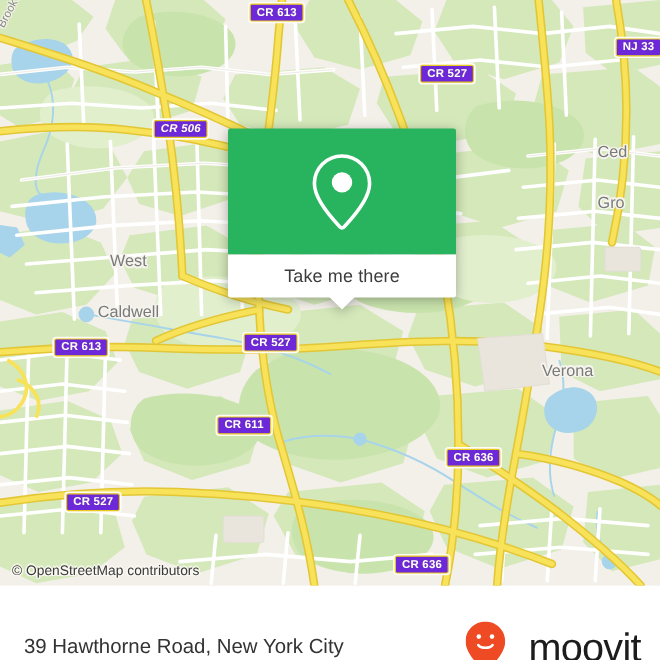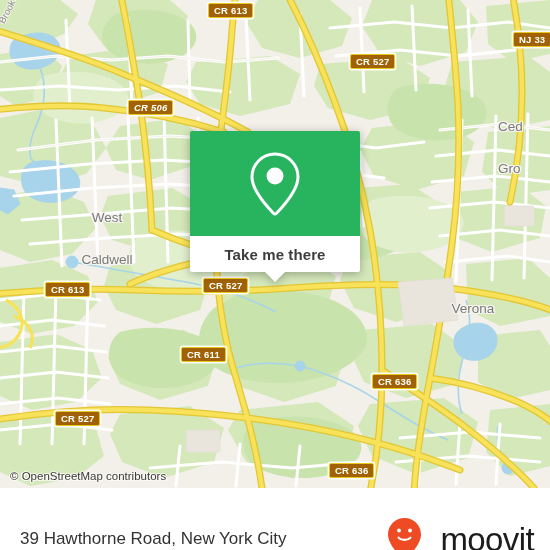--- a/index.html
+++ b/index.html
@@ -46,21 +46,21 @@
       -1.2px 0 #f6f4ee, 1.2px 0 #f6f4ee, 0 -1.2px #f6f4ee, 0 1.2px #f6f4ee;
     pointer-events:none;
   }
 
   
   .shield {
     position:absolute;
     display:flex; align-items:center; justify-content:center;
     height:15px;
     padding:0 5px;
-    background:#a16207;
+    background:#6d28d9;
     border:1.6px solid #e8c81e;
     border-radius:2px;
     box-shadow:0 0 0 1.4px #fdfcf6;
     color:#ffffff;
     font-size:9.5px;
     font-weight:bold;
     letter-spacing:0.2px;
     white-space:nowrap;
     font-family:"Liberation Sans", sans-serif;
     text-shadow:0 0 1px rgba(150,130,0,.35);
@@ -74,24 +74,23 @@
     font-family:"Liberation Sans", sans-serif;
     text-shadow:
       -1.3px 0 #faf8f3, 1.3px 0 #faf8f3, 0 -1.3px #faf8f3, 0 1.3px #faf8f3,
       -1px 1px #faf8f3, 1px 1px #faf8f3;
     white-space:nowrap;
   }
 
   
   #popup {
     position:absolute;
-    left:190px; top:131px;
-    width:170px;
+    left:190px; top:107px;
+    width:190px;
     filter:drop-shadow(0 2px 5px rgba(0,0,0,0.30));
-    font-weight:bold;
   }
   #popup-head {
     height:105px;
     background:#28b45f;
     border-radius:2px 2px 0 0;
     display:flex; align-items:center; justify-content:center;
   }
   #popup-foot {
     height:36px;
     background:#ffffff;

